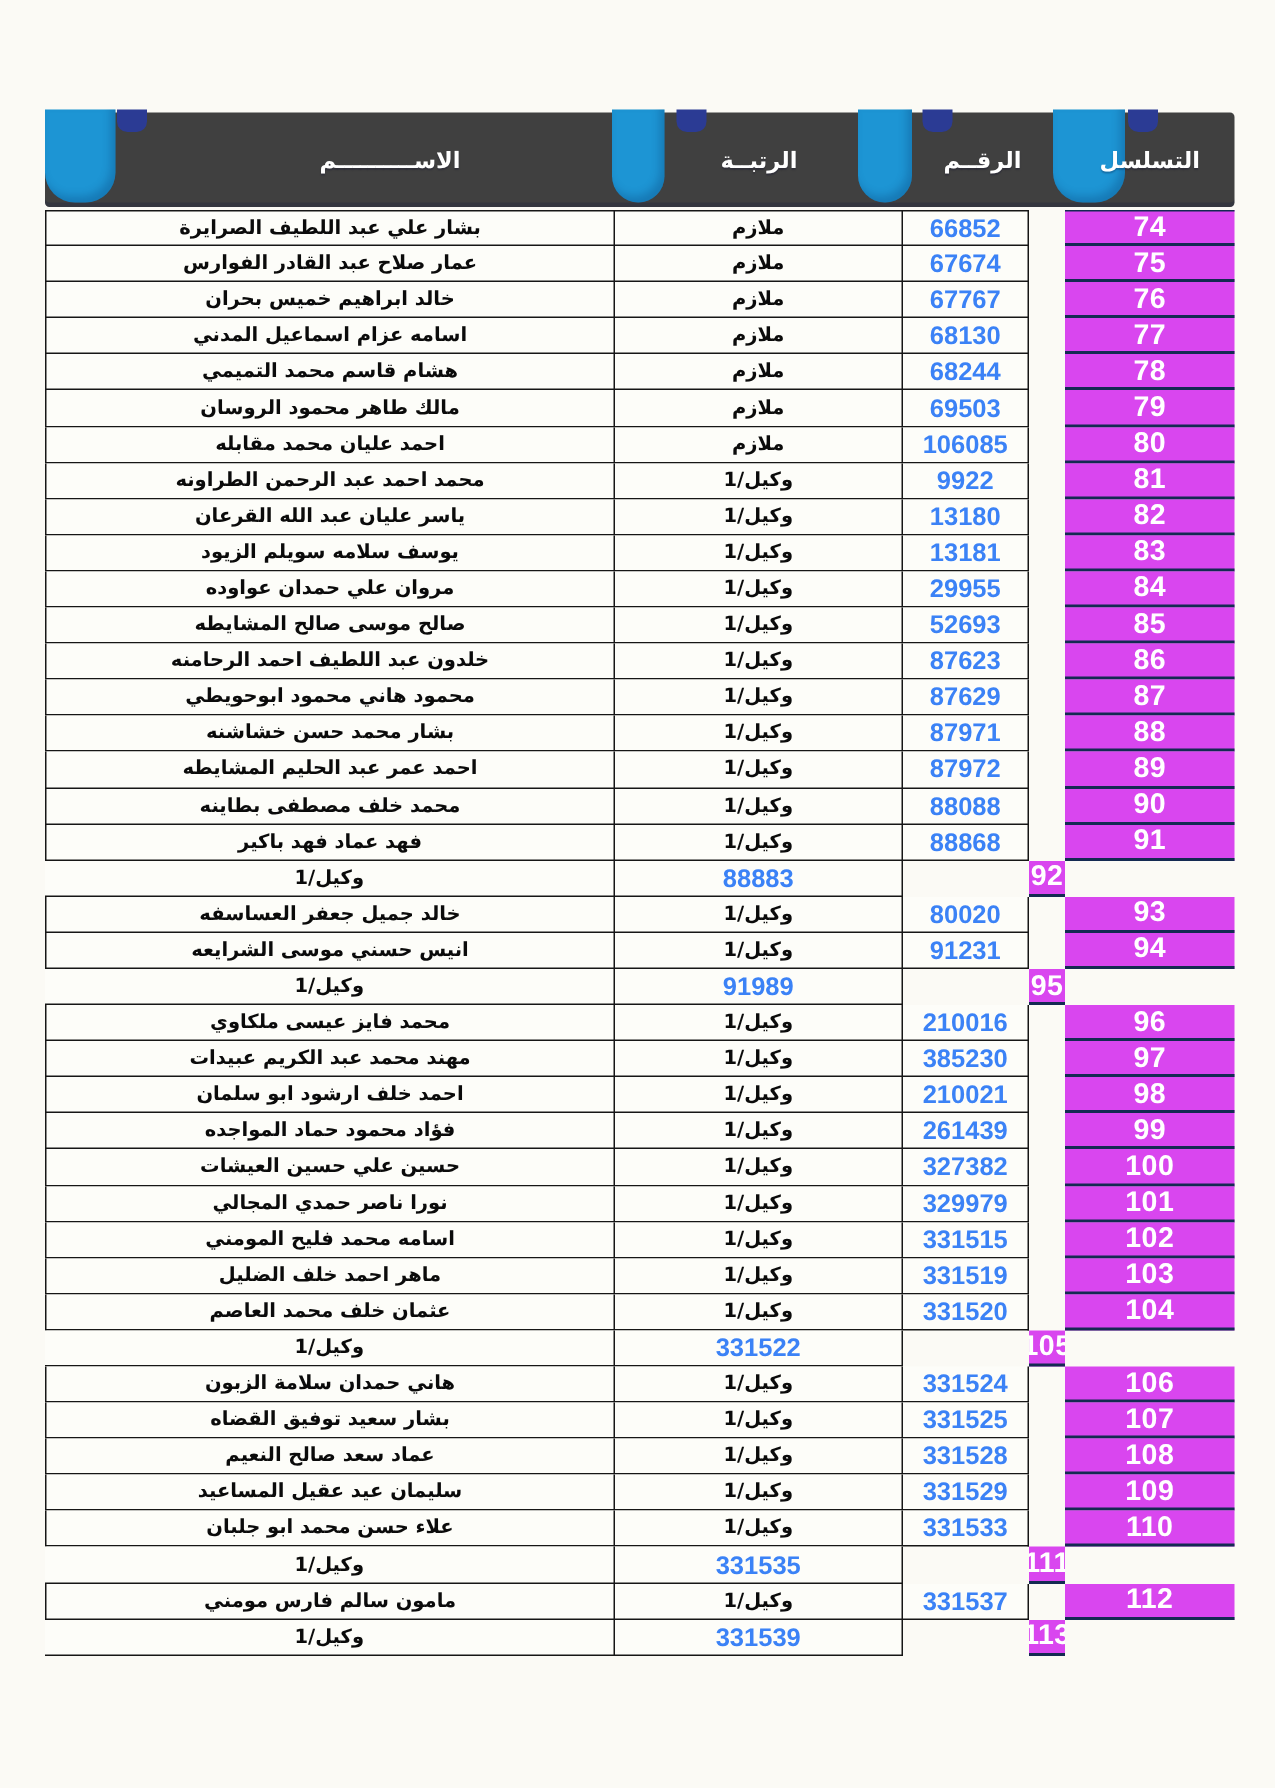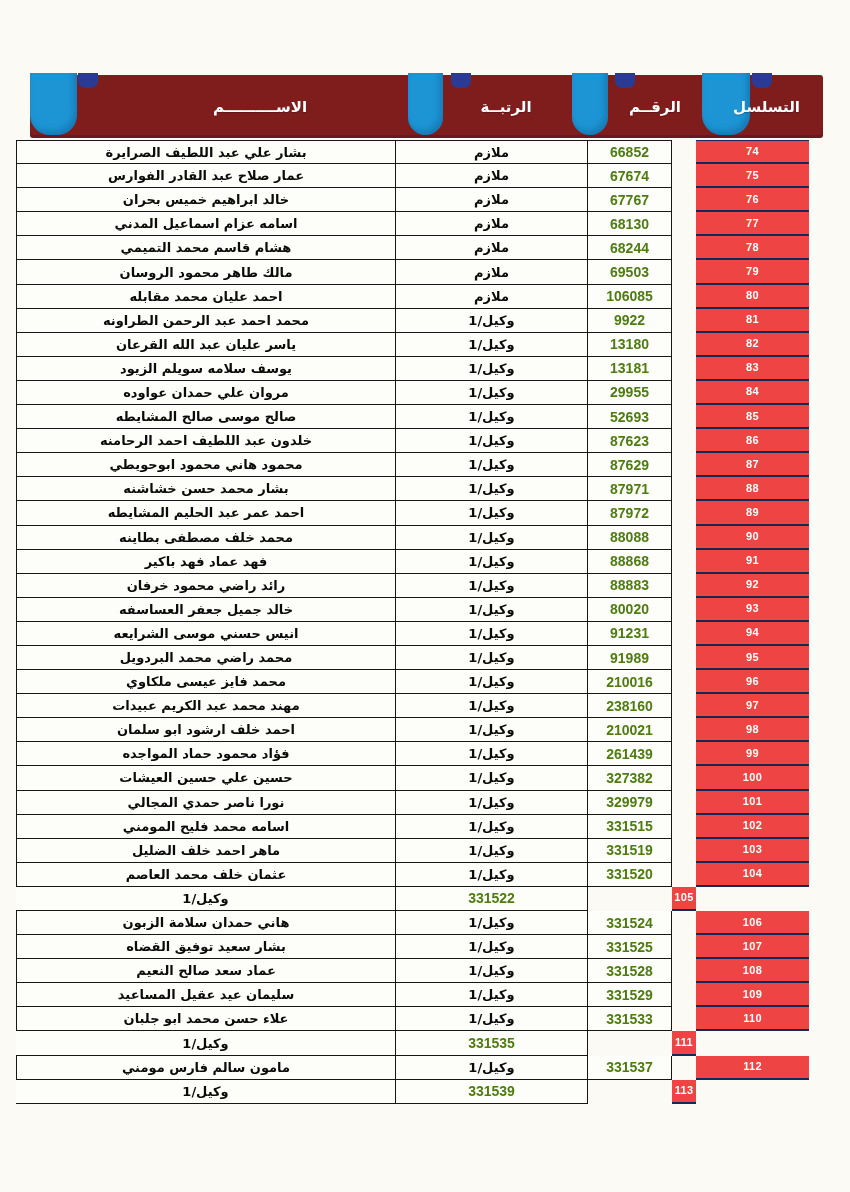--- a/index.html
+++ b/index.html
@@ -8,21 +8,21 @@
     background:#fbfaf5;
     position:relative;
     overflow:hidden;
     font-family:"DejaVu Sans", sans-serif;
   }
 
   
   .header-bar {
     position:absolute; left:30px; top:75px;
     width:793px; height:63px;
-    background:#7f1d1d;
+    background:#404040;
     border-radius:3px;
     box-shadow: inset 0 -3px 0 rgba(10,20,60,.22);
   }
   .tongue {
     position:absolute; top:-2px; height:62px;
     background:#1d95d4;
     border-radius:0 0 20px 20px;
     box-shadow: inset -3px -4px 6px rgba(0,40,90,.25);
   }
   .t1{left:0;width:47px}
@@ -42,21 +42,21 @@
     text-align:center; direction:rtl; white-space:nowrap;
     text-shadow:0 1px 1px rgba(0,0,40,.25);
   }
   .hl-name  {left:80px;  width:300px}
   .hl-rank  {left:380px; width:192px}
   .hl-number{left:570px; width:110px}
   .hl-serial{left:680px; width:113px}
 
   
   .rows {
-    position:absolute; left:16px; top:140px; width:793px;
+    position:absolute; left:30px; top:140px; width:793px;
   }
   .row {
     display:grid;
     grid-template-columns:380px 192px 84px 24px 113px;
     height:24.1px;
   }
   .cell {
     display:flex; align-items:center; justify-content:center;
     overflow:hidden; line-height:1;
   }
@@ -66,29 +66,29 @@
     border-bottom:1px solid #161616;
   }
   .c-name { border-left:1.6px solid #161616; }
   .row:first-child .c-main { border-top:1.6px solid #161616; }
   .c-name, .c-rank {
     direction:rtl;
     font-weight:bold; font-size:13px; color:#0b0b0b;
   }
   .c-number {
     font-family:"Liberation Sans", sans-serif;
-    font-weight:bold; font-size:14px; color:#4d7c0f;
+    font-weight:bold; font-size:17px; color:#3b82f6;
   }
   .c-gap { background:transparent; }
   .c-serial {
-    background:#ef4444;
+    background:#d946ef;
     border-bottom:2px solid #142a52;
     color:#ffffff;
     font-family:"Liberation Sans", sans-serif;
-    font-weight:bold; font-size:11px;
+    font-weight:bold; font-size:19px;
     letter-spacing:.3px;
   }
   .row:first-child .c-serial { border-top:1.8px solid #142a52; }
 </style>
 </head>
 <body>
 
 <div class="header-bar">
   <div class="tongue t1"></div>
   <div class="tongue t2"></div>
@@ -244,21 +244,20 @@
 
   <div class="row">
     <div class="cell c-main c-name">فهد عماد فهد باكير</div>
     <div class="cell c-main c-rank">وكيل/1</div>
     <div class="cell c-main c-number">88868</div>
     <div class="cell c-gap"></div>
     <div class="cell c-serial">91</div>
   </div>
 
   <div class="row">
-    <div class="cell c-main c-name">رائد راضي محمود خرفان</div>
     <div class="cell c-main c-rank">وكيل/1</div>
     <div class="cell c-main c-number">88883</div>
     <div class="cell c-gap"></div>
     <div class="cell c-serial">92</div>
   </div>
 
   <div class="row">
     <div class="cell c-main c-name">خالد جميل جعفر العساسفه</div>
     <div class="cell c-main c-rank">وكيل/1</div>
     <div class="cell c-main c-number">80020</div>
@@ -268,39 +267,38 @@
 
   <div class="row">
     <div class="cell c-main c-name">انيس حسني موسى الشرايعه</div>
     <div class="cell c-main c-rank">وكيل/1</div>
     <div class="cell c-main c-number">91231</div>
     <div class="cell c-gap"></div>
     <div class="cell c-serial">94</div>
   </div>
 
   <div class="row">
-    <div class="cell c-main c-name">محمد راضي محمد البردويل</div>
     <div class="cell c-main c-rank">وكيل/1</div>
     <div class="cell c-main c-number">91989</div>
     <div class="cell c-gap"></div>
     <div class="cell c-serial">95</div>
   </div>
 
   <div class="row">
     <div class="cell c-main c-name">محمد فايز عيسى ملكاوي</div>
     <div class="cell c-main c-rank">وكيل/1</div>
     <div class="cell c-main c-number">210016</div>
     <div class="cell c-gap"></div>
     <div class="cell c-serial">96</div>
   </div>
 
   <div class="row">
     <div class="cell c-main c-name">مهند محمد عبد الكريم عبيدات</div>
     <div class="cell c-main c-rank">وكيل/1</div>
-    <div class="cell c-main c-number">238160</div>
+    <div class="cell c-main c-number">385230</div>
     <div class="cell c-gap"></div>
     <div class="cell c-serial">97</div>
   </div>
 
   <div class="row">
     <div class="cell c-main c-name">احمد خلف ارشود ابو سلمان</div>
     <div class="cell c-main c-rank">وكيل/1</div>
     <div class="cell c-main c-number">210021</div>
     <div class="cell c-gap"></div>
     <div class="cell c-serial">98</div>

